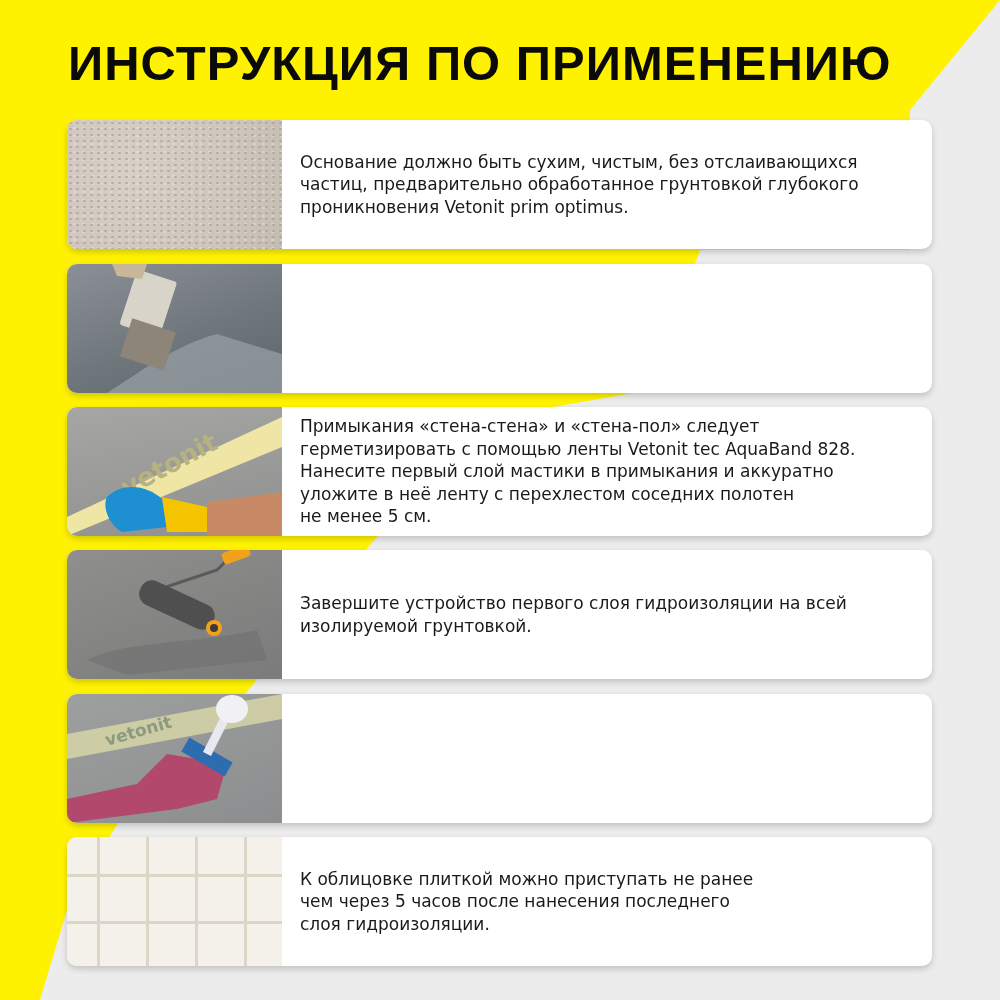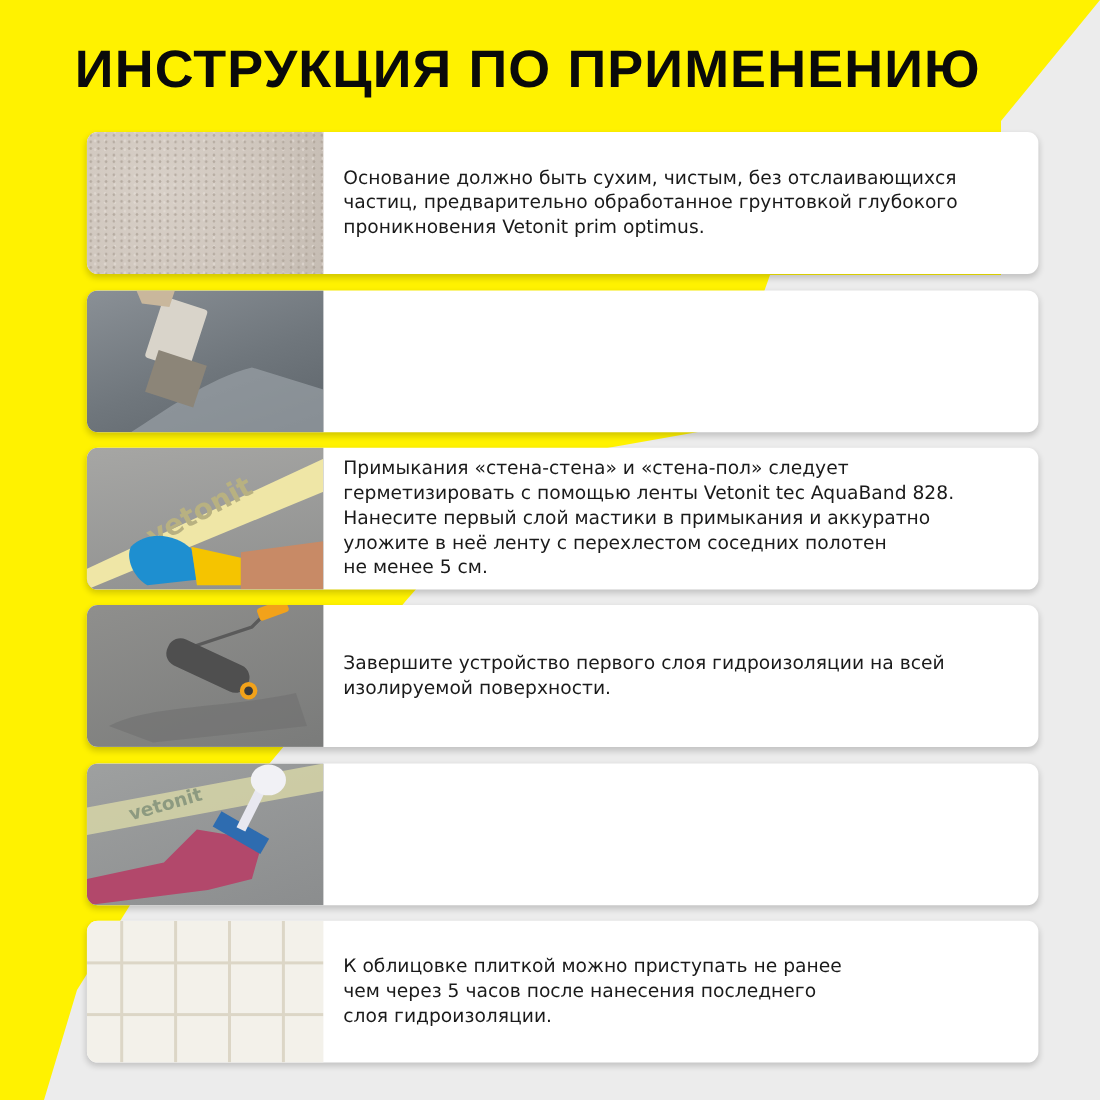--- a/index.html
+++ b/index.html
@@ -7,21 +7,21 @@
   body { position: relative; background: #ececec; font-family: "DejaVu Sans", sans-serif; }
   .bg { position: absolute; inset: 0; overflow: hidden; }
   .bg svg { position: absolute; left: 0; top: 0; }
   .title {
     position: absolute; left: 68px; top: 36px; font-family: "Liberation Sans", sans-serif;
     font-weight: 700; font-size: 48px; letter-spacing: 1px; color: #0a0a0a; transform: scaleX(1.02);
     transform-origin: left top; white-space: nowrap;
   }
   .card {
     position: absolute; left: 67px; width: 865px; height: 129px; background: #fff;
-    border-radius: 10px; box-shadow: 0 3px 6px rgba(0,0,0,0.18); overflow: hidden; display: flex; margin-left: 12px;
+    border-radius: 10px; box-shadow: 0 3px 6px rgba(0,0,0,0.18); overflow: hidden; display: flex;
   }
   .card .img { width: 215px; height: 100%; flex: none; position: relative; overflow: hidden; }
   .card .txt {
     flex: 1; padding-left: 18px; padding-right: 10px; display: flex; align-items: center;
     font-size: 17px; line-height: 22.5px; color: #1a1a1a; white-space: pre-line;
   }
   
   .img-1 { background: radial-gradient(circle at 30% 40%, #d8d0c8 0%, #cfc6bd 60%, #c5bcb3 100%); }
   .img-1::after { content:""; position:absolute; inset:0;
     background-image: radial-gradient(#a89d92 1px, transparent 1.5px), radial-gradient(#e4ddd6 1px, transparent 1.5px);
@@ -89,21 +89,21 @@
     <svg width="215" height="129" viewBox="0 0 215 129">
       <path d="M20,110 C60,90 120,95 190,80 L200,110 L60,125 Z" fill="#6f706f" opacity=".6"></path>
       <path d="M90,40 L150,20 L165,5" stroke="#5a5a5a" stroke-width="3" fill="none"></path>
       <rect x="155" y="0" width="28" height="12" rx="3" fill="#f2a21a" transform="rotate(-20 165 5)"></rect>
       <rect x="70" y="42" width="80" height="26" rx="12" fill="#4f4f4f" transform="rotate(25 110 55)"></rect>
       <circle cx="147" cy="78" r="8" fill="#f2a21a"></circle>
       <circle cx="147" cy="78" r="4" fill="#3a3a3a"></circle>
     </svg>
   </div>
   <div class="txt">Завершите устройство первого слоя гидроизоляции на всей
-изолируемой поверхности.</div>
+изолируемой грунтовкой.</div>
 </div>
 
 <div class="card" style="top:694px">
   <div class="img img-5">
     <svg width="215" height="129" viewBox="0 0 215 129">
       <path d="M0,40 L215,0 L215,25 L0,65 Z" fill="#d9d8a8" opacity=".8"></path>
       <text x="40" y="52" font-family="DejaVu Sans, sans-serif" font-size="17" font-weight="700" fill="#8d9a80" transform="rotate(-16 40 52)">vetonit</text>
       <path d="M0,105 L70,90 L100,60 L160,70 L150,105 L110,115 L0,129 Z" fill="#b2486b"></path>
       <rect x="115" y="55" width="50" height="16" fill="#2e6cb0" transform="rotate(30 140 63)"></rect>
       <path d="M140,60 L160,20" stroke="#e8e8f0" stroke-width="9"></path>

